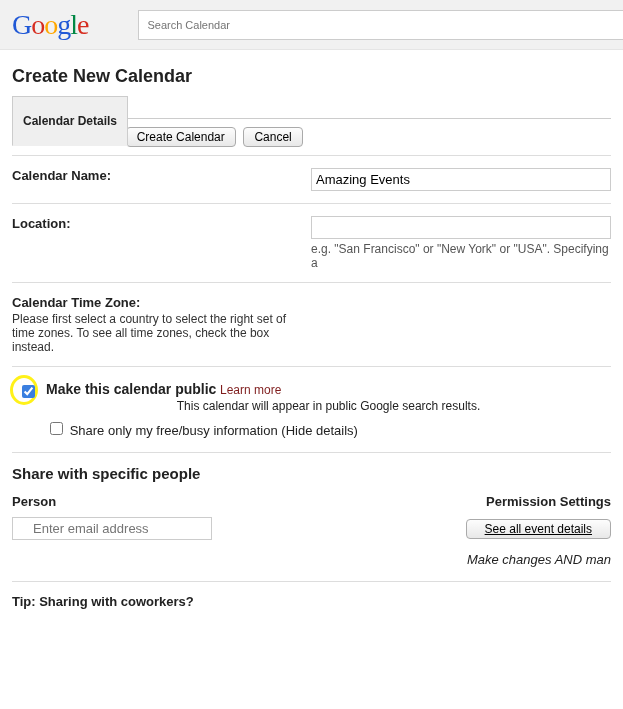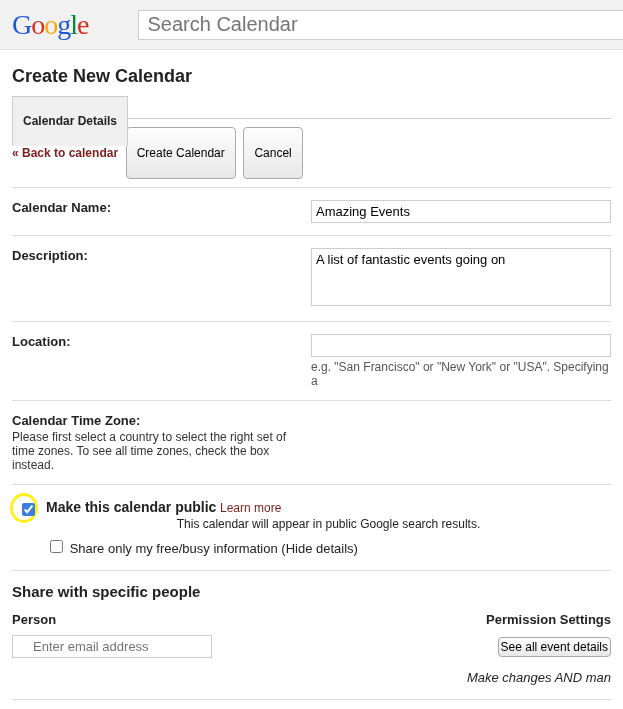--- a/index.html
+++ b/index.html
@@ -30,21 +30,21 @@
   .logo .o1 { color:#d62d20; }
   .logo .o2 { color:#ffa700; }
   .logo .g2 { color:#2159d6; }
   .logo .l  { color:#008744; }
   .logo .e  { color:#d62d20; }
   .search {
     flex: 1;
     height: 30px;
     border: 1px solid #ccc;
     background: #fff;
-    font-size: 20px;
+    font-size: 11px;
     color: #999;
     padding: 0 8px;
     border-right: none;
   }
   .page {
     padding: 10px 12px;
   }
   h1.page-title {
     font-size: 18px;
     font-weight: bold;
@@ -72,21 +72,21 @@
     color: #7f1d1d;
     font-weight: bold;
     font-size: 12px;
     text-decoration: none;
     cursor: pointer;
   }
   .link.plain { font-weight: normal; }
   .btn {
     font-family: Arial, sans-serif;
     font-size: 12px;
-    padding: 18px 10px;
+    padding: 2px 10px;
     border: 1px solid #aaa;
     border-radius: 4px;
     background: linear-gradient(#fdfdfd,#e8e8e8);
     cursor: pointer;
     margin-left: 4px;
   }
   .section {
     border-top: 1px solid #ddd;
     padding: 12px 0;
     display: flex;
@@ -150,25 +150,26 @@
     padding-top: 12px;
   }
   .share-title { font-weight:bold; font-size:15px; margin-bottom:12px; }
   .share-head { display:flex; font-weight:bold; font-size:13px; margin-bottom:8px;justify-content:space-between;}
   .share-head .col1 { flex:1; }
   .share-row { display:flex; align-items:center; margin-bottom:12px;}
   .share-row .col1 { flex:1; }
   .share-row input.txt { width:200px; background:#fff; color:#888;padding-left:20px;}
   .perm-btn {
     font-size:12px;
-    padding:2px 2px;
+    padding:2px 18px;
     border:1px solid #aaa;
     border-radius:4px;
     background:linear-gradient(#fdfdfd,#e8e8e8);
     white-space:nowrap;
+    text-decoration:underline;
   }
   .note-row {
     text-align:right;
     font-size:13px;
     margin: 6px 0 14px 0;
     font-style: italic;
   }
   .tip-block {
     border-top:1px solid #ddd;
     padding-top:12px;
@@ -197,26 +198,20 @@
     <button class="btn">Cancel</button>
   </div>
 
   <div class="section">
     <div class="lab">Calendar Name:</div>
     <div class="field">
       <input class="txt" type="text" value="Amazing Events" style="">
     </div>
   </div>
 
-  <div class="section">
-    <div class="lab">Description:</div>
-    <div class="field">
-      <textarea class="txt" style="">A list of fantastic events going on</textarea>
-    </div>
-  </div>
 
   <div class="section">
     <div class="lab">Location:</div>
     <div class="field">
       <input class="txt" type="text" value="" style="">
       <div class="hint">e.g. "San Francisco" or "New York" or "USA". Specifying a</div>
     </div>
   </div>
 
   <div class="section">

